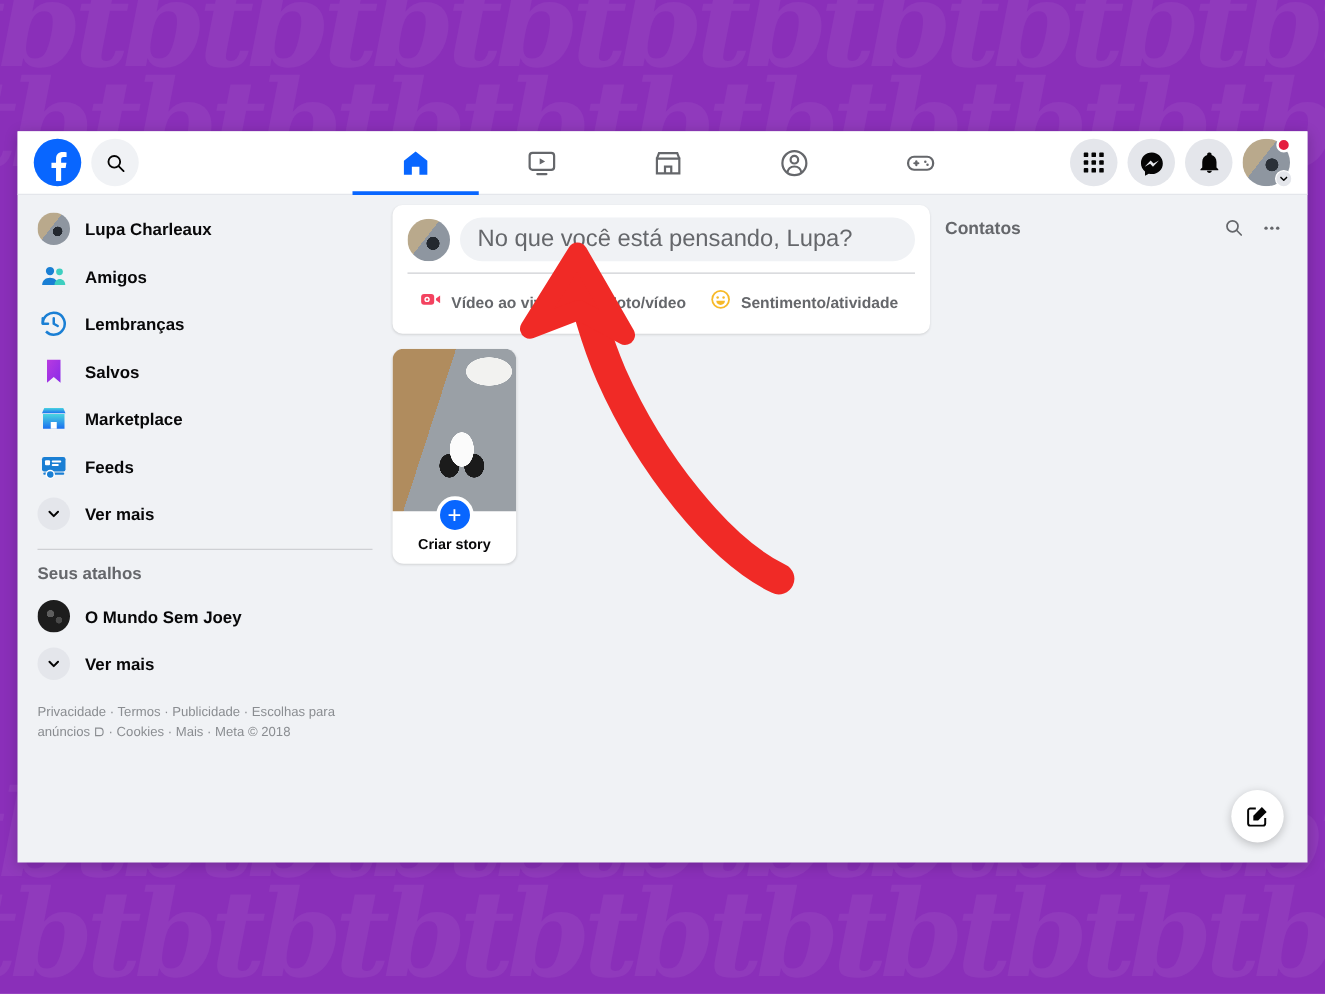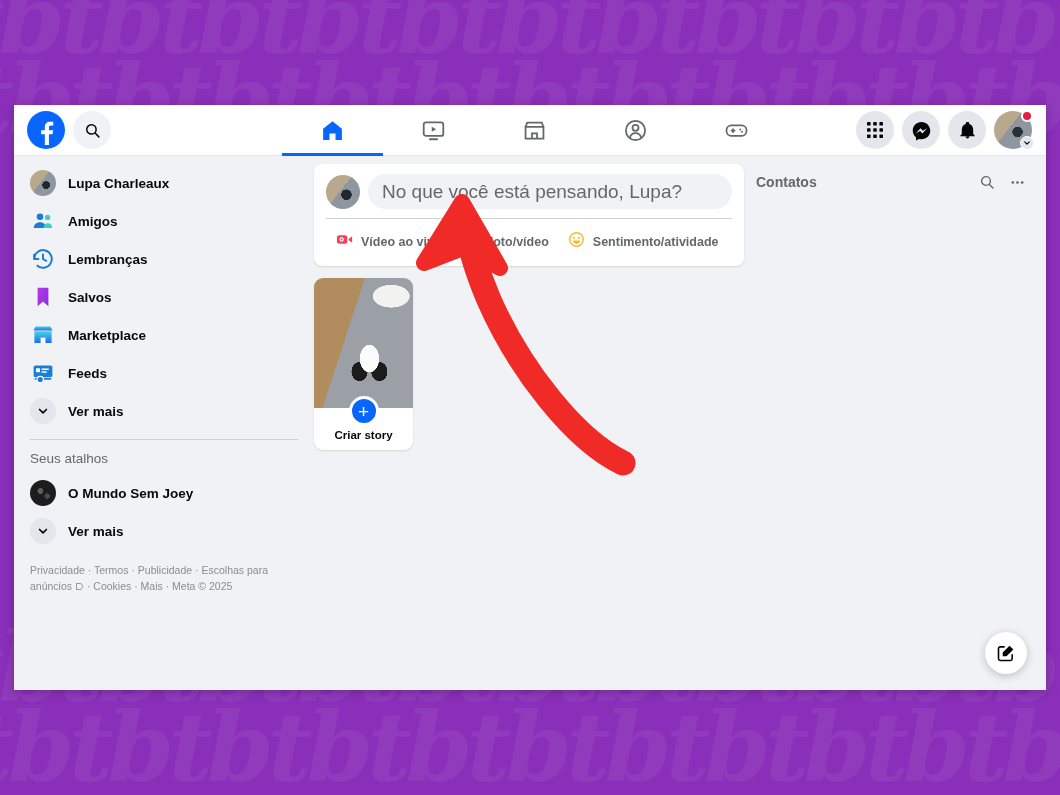--- a/index.html
+++ b/index.html
@@ -138,21 +138,21 @@
   .chev-circle {
     width: 26px; height: 26px; border-radius: 50%;
     background: #e4e6eb;
     display: flex; align-items: center; justify-content: center;
   }
   .side-divider {
     height: 1px; background: #ced0d4;
     margin: 9px 8px 11px 8px;
   }
   .side-heading {
-    font-size: 13.5px; font-weight: 400; color: #65676b;
+    font-size: 13.5px; font-weight: 700; color: #65676b;
     padding: 0 8px; margin-bottom: 8px;
   }
   #side-footer {
     padding: 12px 8px 0 8px;
     font-size: 10.5px; line-height: 1.55; color: #8a8d91;
   }
   #side-footer span { cursor: pointer; }
 
   
   #feed {
@@ -474,21 +474,21 @@
         <span>
           <svg width="9" height="9" viewBox="0 0 12 12" fill="none" stroke="#8a8d91" stroke-width="1.2" style="vertical-align:-1px">
             <path d="M2 2h4.5c2 0 3.5 1.6 3.5 4s-1.5 4-3.5 4H2z"></path>
           </svg>
         </span>
         <span>·</span>
         <span>Cookies</span>
         <span>·</span>
         <span>Mais</span>
         <span>·</span>
-        <span>Meta © 2025</span>
+        <span>Meta © 2018</span>
       </div>
     </div>
 
     <div id="feed">
 
       <div class="card" id="composer">
         <div class="composer-top">
           <div class="composer-avatar"></div>
           <input class="composer-input" type="text" readonly="" placeholder="No que você está pensando, Lupa?" style="">
         </div>

